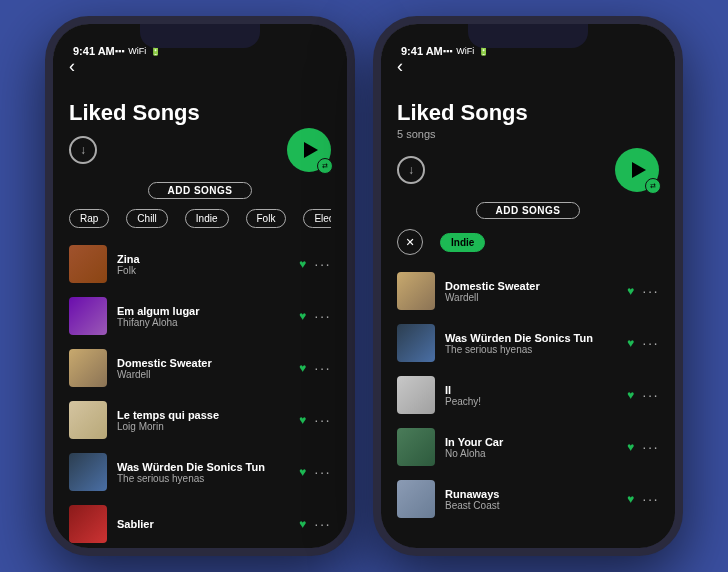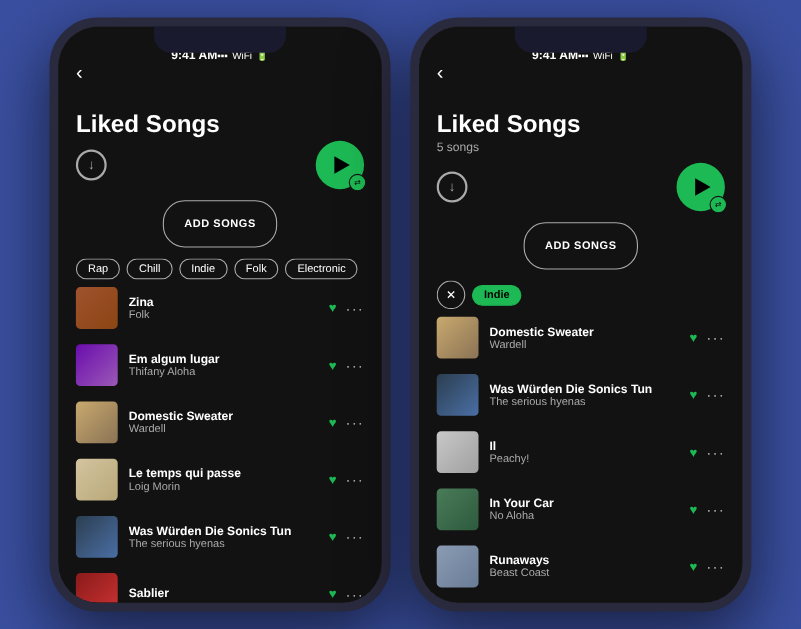--- a/index.html
+++ b/index.html
@@ -44,21 +44,21 @@
       transform: translateX(-50%);
       width: 120px;
       height: 24px;
       background: #1a1a2e;
       border-radius: 0 0 16px 16px;
       z-index: 10;
     }
     
     .status-bar {
       display: flex;
-      justify-content: center;
+      justify-content: flex-start;
       align-items: center;
       padding: 24px 20px 2px;
       height: 32px;
     }
     .status-time {
       font-size: 11px;
       font-weight: 600;
       color: #fff;
     }
     .status-icons {
@@ -146,28 +146,29 @@
     }
     .add-songs-btn {
       display: block;
       margin: 0 auto 10px;
       background: transparent;
       border: 1.5px solid #aaa;
       border-radius: 20px;
       color: #fff;
       font-size: 10px;
       font-weight: 600;
-      padding: 15px 18px;
+      padding: 2px 18px;
       letter-spacing: 0.5px;
       text-align: center;
       width: fit-content;
     }
     .filter-row {
       display: flex;
-      gap: 6px;
+      gap: 17px;
+      margin-bottom: 10px;
       align-items: center;
       overflow: hidden;
     }
     .filter-chip {
       background: transparent;
       border: 1.5px solid #aaa;
       border-radius: 20px;
       color: #fff;
       font-size: 10px;
       padding: 3px 10px;

